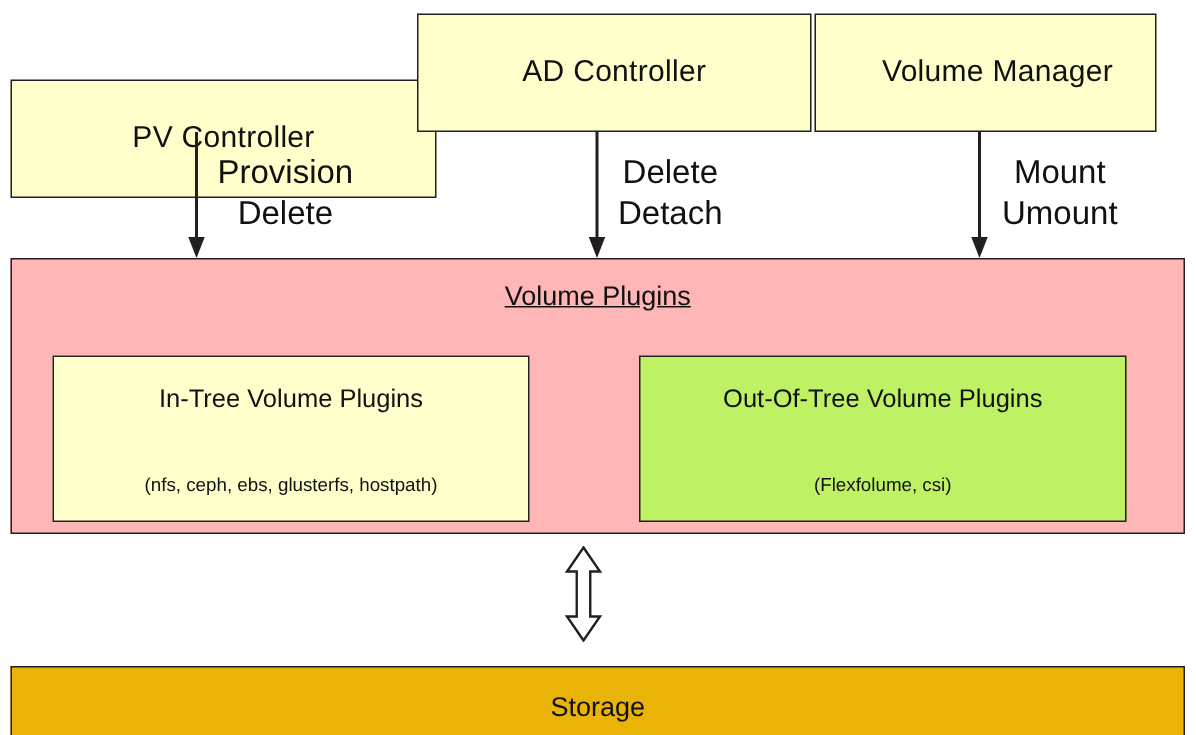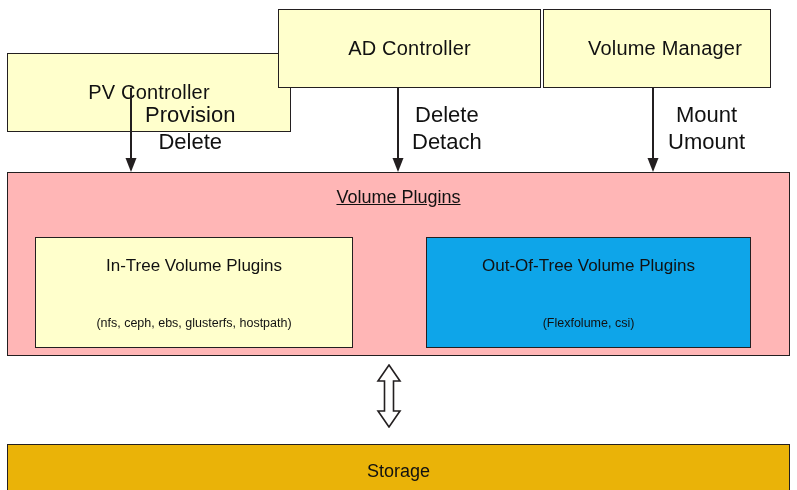--- a/index.html
+++ b/index.html
@@ -69,21 +69,21 @@
     top: 64px;
     height: 111px;
     gap: 30px;
   }
   #box-intree {
     background: #ffffcc;
     left: 27px;
     width: 318px;
   }
   #box-outtree {
-    background: #0ea5e9;
+    background: #bef264;
     left: 418px;
     width: 325px;
   }
   .inner-title {
     font-size: 17px;
     color: #111111;
     margin-bottom: 10px;
   }
   .inner-sub {
     font-size: 12.5px;

